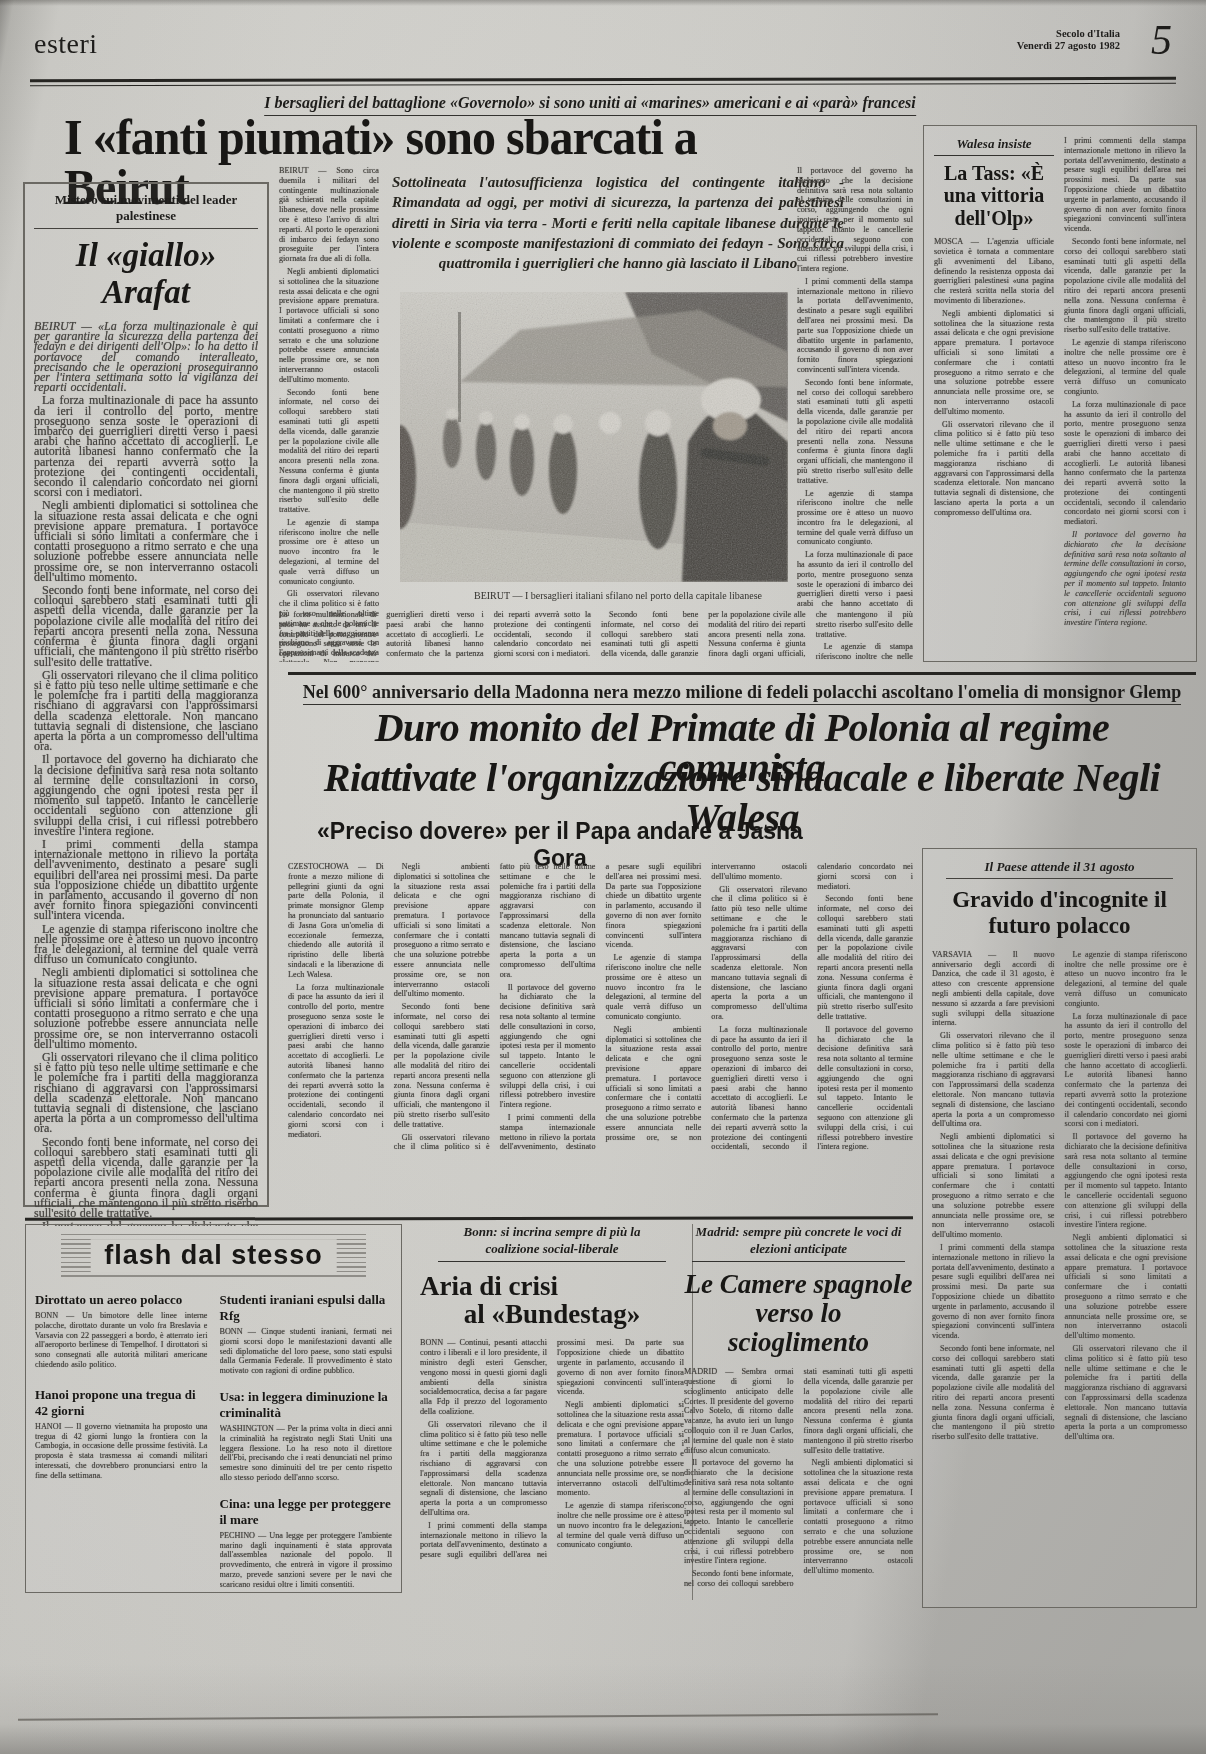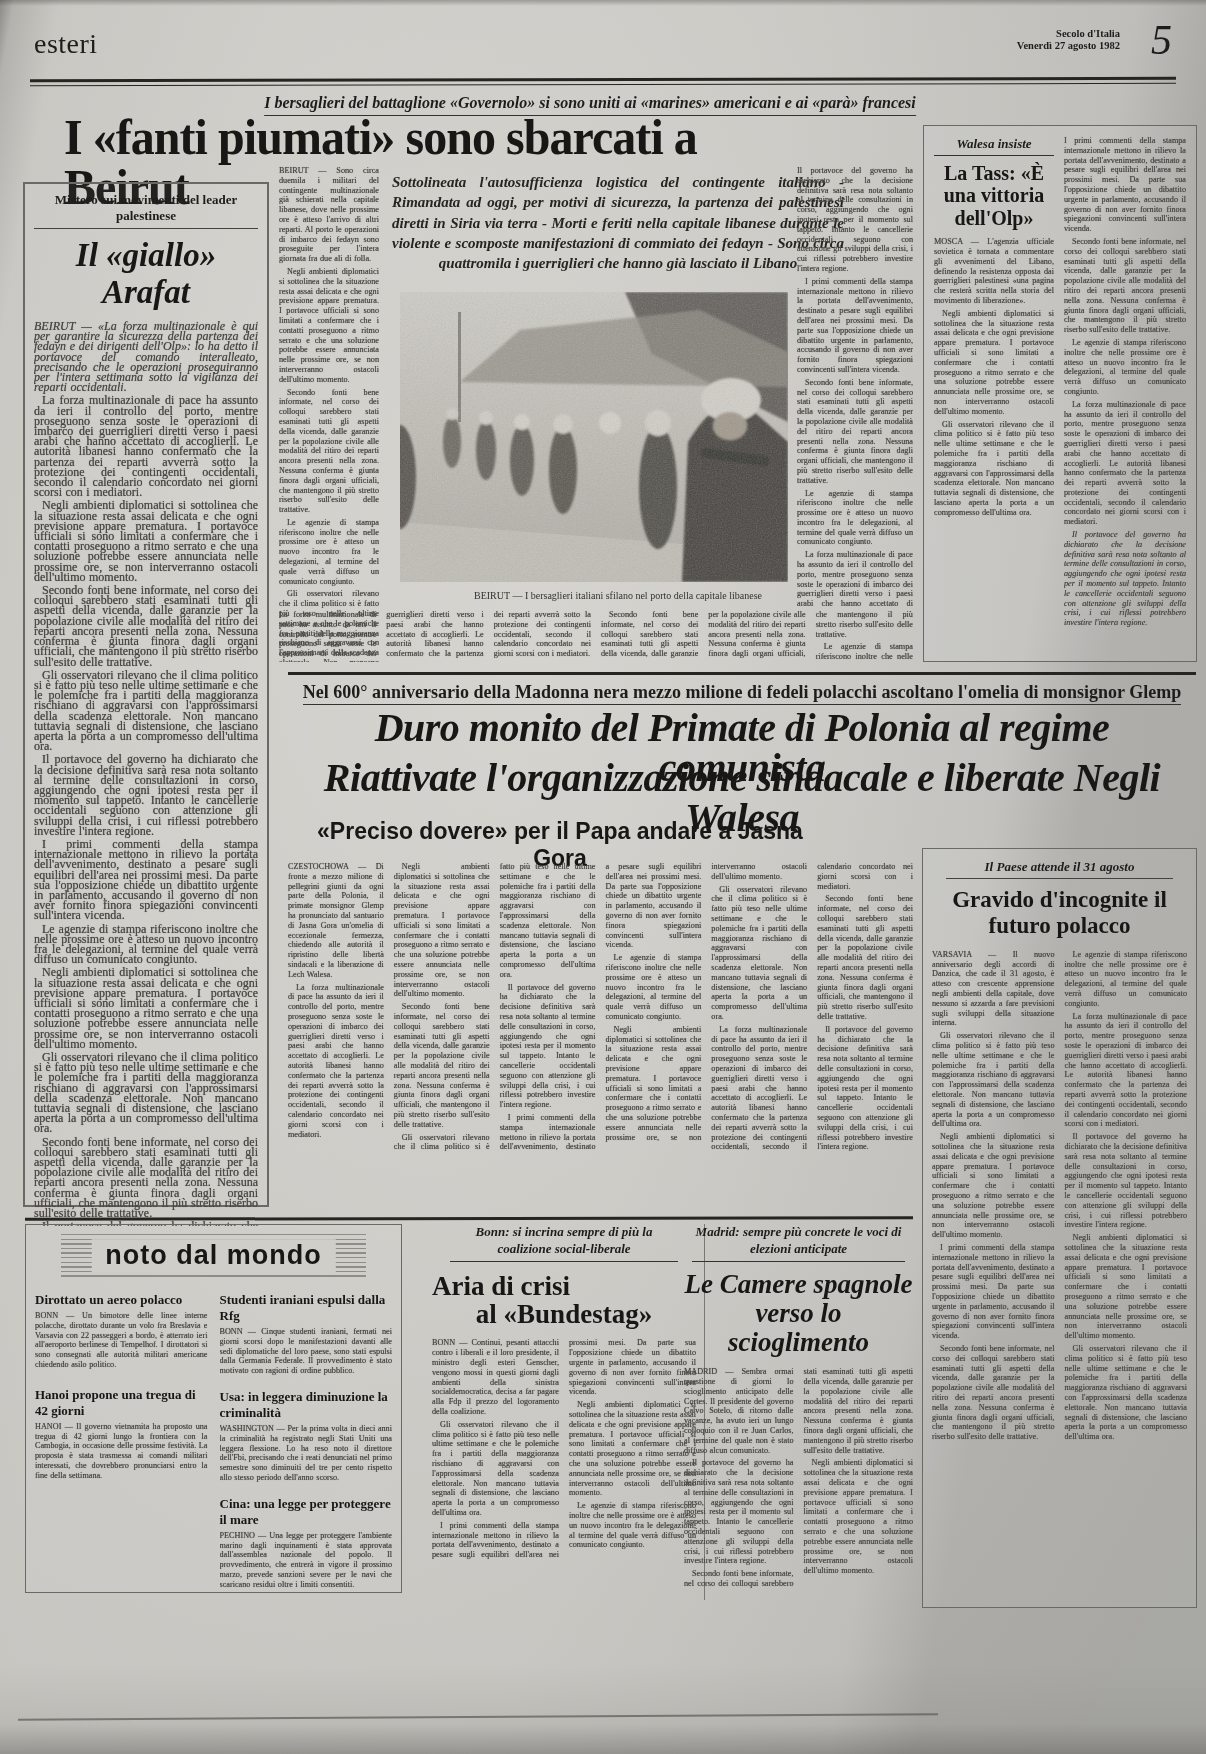--- a/index.html
+++ b/index.html
@@ -191,21 +191,21 @@
       <p>Il portavoce del governo ha dichiarato che la decisione definitiva sarà resa nota soltanto al termine delle consultazioni in corso, aggiungendo che ogni ipotesi resta per il momento sul tappeto. Intanto le cancellerie occidentali seguono con attenzione gli sviluppi della crisi, i cui riflessi potrebbero investire l'intera regione.</p>
       <p>Negli ambienti diplomatici si sottolinea che la situazione resta assai delicata e che ogni previsione appare prematura. I portavoce ufficiali si sono limitati a confermare che i contatti proseguono a ritmo serrato e che una soluzione potrebbe essere annunciata nelle prossime ore, se non interverranno ostacoli dell'ultimo momento.</p>
       <p>Gli osservatori rilevano che il clima politico si è fatto più teso nelle ultime settimane e che le polemiche fra i partiti della maggioranza rischiano di aggravarsi con l'approssimarsi della scadenza elettorale. Non mancano tuttavia segnali di distensione, che lasciano aperta la porta a un compromesso dell'ultima ora.</p>
     </div>
   </div>
 
   <div class="abs rule" style="left:25px;top:1217px;width:888px;height:3px;transform:rotate(-.1deg);"></div>
 
   <div class="abs box" style="left:25px;top:1224px;width:377px;height:369px;border-width:1.5px;padding:7px 9px;box-sizing:border-box;">
     <div style="position:relative;height:46px;margin:2px 26px 10px;background:repeating-linear-gradient(to bottom,#8f8d88 0,#8f8d88 1.3px,transparent 1.3px,transparent 4.6px);">
-      <span class="sans hl" style="position:absolute;left:50%;top:50%;transform:translate(-50%,-54%);background:#cfcec9;padding:1px 14px;font-size:27px;letter-spacing:1px;white-space:nowrap;">noto dal mondo</span>
+      <span class="sans hl" style="position:absolute;left:50%;top:50%;transform:translate(-50%,-54%);background:#cfcec9;padding:1px 14px;font-size:27px;letter-spacing:1px;white-space:nowrap;">flash dal stesso</span>
     </div>
     <div style="display:flex;gap:12px;">
       <div style="flex:1;">
         <div class="hl" style="font-size:13px;margin:2px 0 3px;">Dirottato un aereo polacco</div>
         <div class="greek">
             <p class="noind">BONN — Un bimotore delle linee interne polacche, dirottato durante un volo fra Breslavia e Varsavia con 22 passeggeri a bordo, è atterrato ieri all'aeroporto berlinese di Tempelhof. I dirottatori si sono consegnati alle autorità militari americane chiedendo asilo politico.</p>
           </div>
         <div class="hl" style="font-size:13px;margin:14px 0 3px;">Hanoi propone una tregua di 42 giorni</div>
         <div class="greek">
             <p class="noind">HANOI — Il governo vietnamita ha proposto una tregua di 42 giorni lungo la frontiera con la Cambogia, in occasione delle prossime festività. La proposta è stata trasmessa ai comandi militari interessati, che dovrebbero pronunciarsi entro la fine della settimana.</p>
@@ -221,21 +221,21 @@
             <p class="noind">WASHINGTON — Per la prima volta in dieci anni la criminalità ha registrato negli Stati Uniti una leggera flessione. Lo ha reso noto il direttore dell'Fbi, precisando che i reati denunciati nel primo semestre sono diminuiti del tre per cento rispetto allo stesso periodo dell'anno scorso.</p>
           </div>
         <div class="hl" style="font-size:13px;margin:10px 0 3px;">Cina: una legge per proteggere il mare</div>
         <div class="greek">
             <p class="noind">PECHINO — Una legge per proteggere l'ambiente marino dagli inquinamenti è stata approvata dall'assemblea nazionale del popolo. Il provvedimento, che entrerà in vigore il prossimo marzo, prevede sanzioni severe per le navi che scaricano residui oltre i limiti consentiti.</p>
           </div>
       </div>
     </div>
   </div>
 
-  <div class="abs" style="left:432px;top:1224px;width:264px;padding-right:8px;border-right:1px solid #7a7872;height:376px;">
+  <div class="abs" style="left:420px;top:1224px;width:264px;padding-right:8px;border-right:1px solid #7a7872;height:376px;">
     <div class="kick kick-line" style="font-size:13px;line-height:1.3;margin:0 18px 10px;">Bonn: si incrina sempre di più la coalizione social-liberale</div>
     <div class="hl" style="font-size:27px;text-align:left;line-height:1.05;">Aria di crisi</div>
     <div class="hl" style="font-size:27px;text-align:center;line-height:1.05;margin-bottom:10px;">al «Bundestag»</div>
     <div class="greek colcut" style="height:262px;column-count:2;column-gap:10px;">
       <p class="noind">BONN — Continui, pesanti attacchi contro i liberali e il loro presidente, il ministro degli esteri Genscher, vengono mossi in questi giorni dagli ambienti della sinistra socialdemocratica, decisa a far pagare alla Fdp il prezzo del logoramento della coalizione.</p>
       <p>Gli osservatori rilevano che il clima politico si è fatto più teso nelle ultime settimane e che le polemiche fra i partiti della maggioranza rischiano di aggravarsi con l'approssimarsi della scadenza elettorale. Non mancano tuttavia segnali di distensione, che lasciano aperta la porta a un compromesso dell'ultima ora.</p>
       <p>I primi commenti della stampa internazionale mettono in rilievo la portata dell'avvenimento, destinato a pesare sugli equilibri dell'area nei prossimi mesi. Da parte sua l'opposizione chiede un dibattito urgente in parlamento, accusando il governo di non aver fornito finora spiegazioni convincenti sull'intera vicenda.</p>
       <p>Negli ambienti diplomatici si sottolinea che la situazione resta assai delicata e che ogni previsione appare prematura. I portavoce ufficiali si sono limitati a confermare che i contatti proseguono a ritmo serrato e che una soluzione potrebbe essere annunciata nelle prossime ore, se non interverranno ostacoli dell'ultimo momento.</p>
       <p>Le agenzie di stampa riferiscono inoltre che nelle prossime ore è atteso un nuovo incontro fra le delegazioni, al termine del quale verrà diffuso un comunicato congiunto.</p>
     </div>

